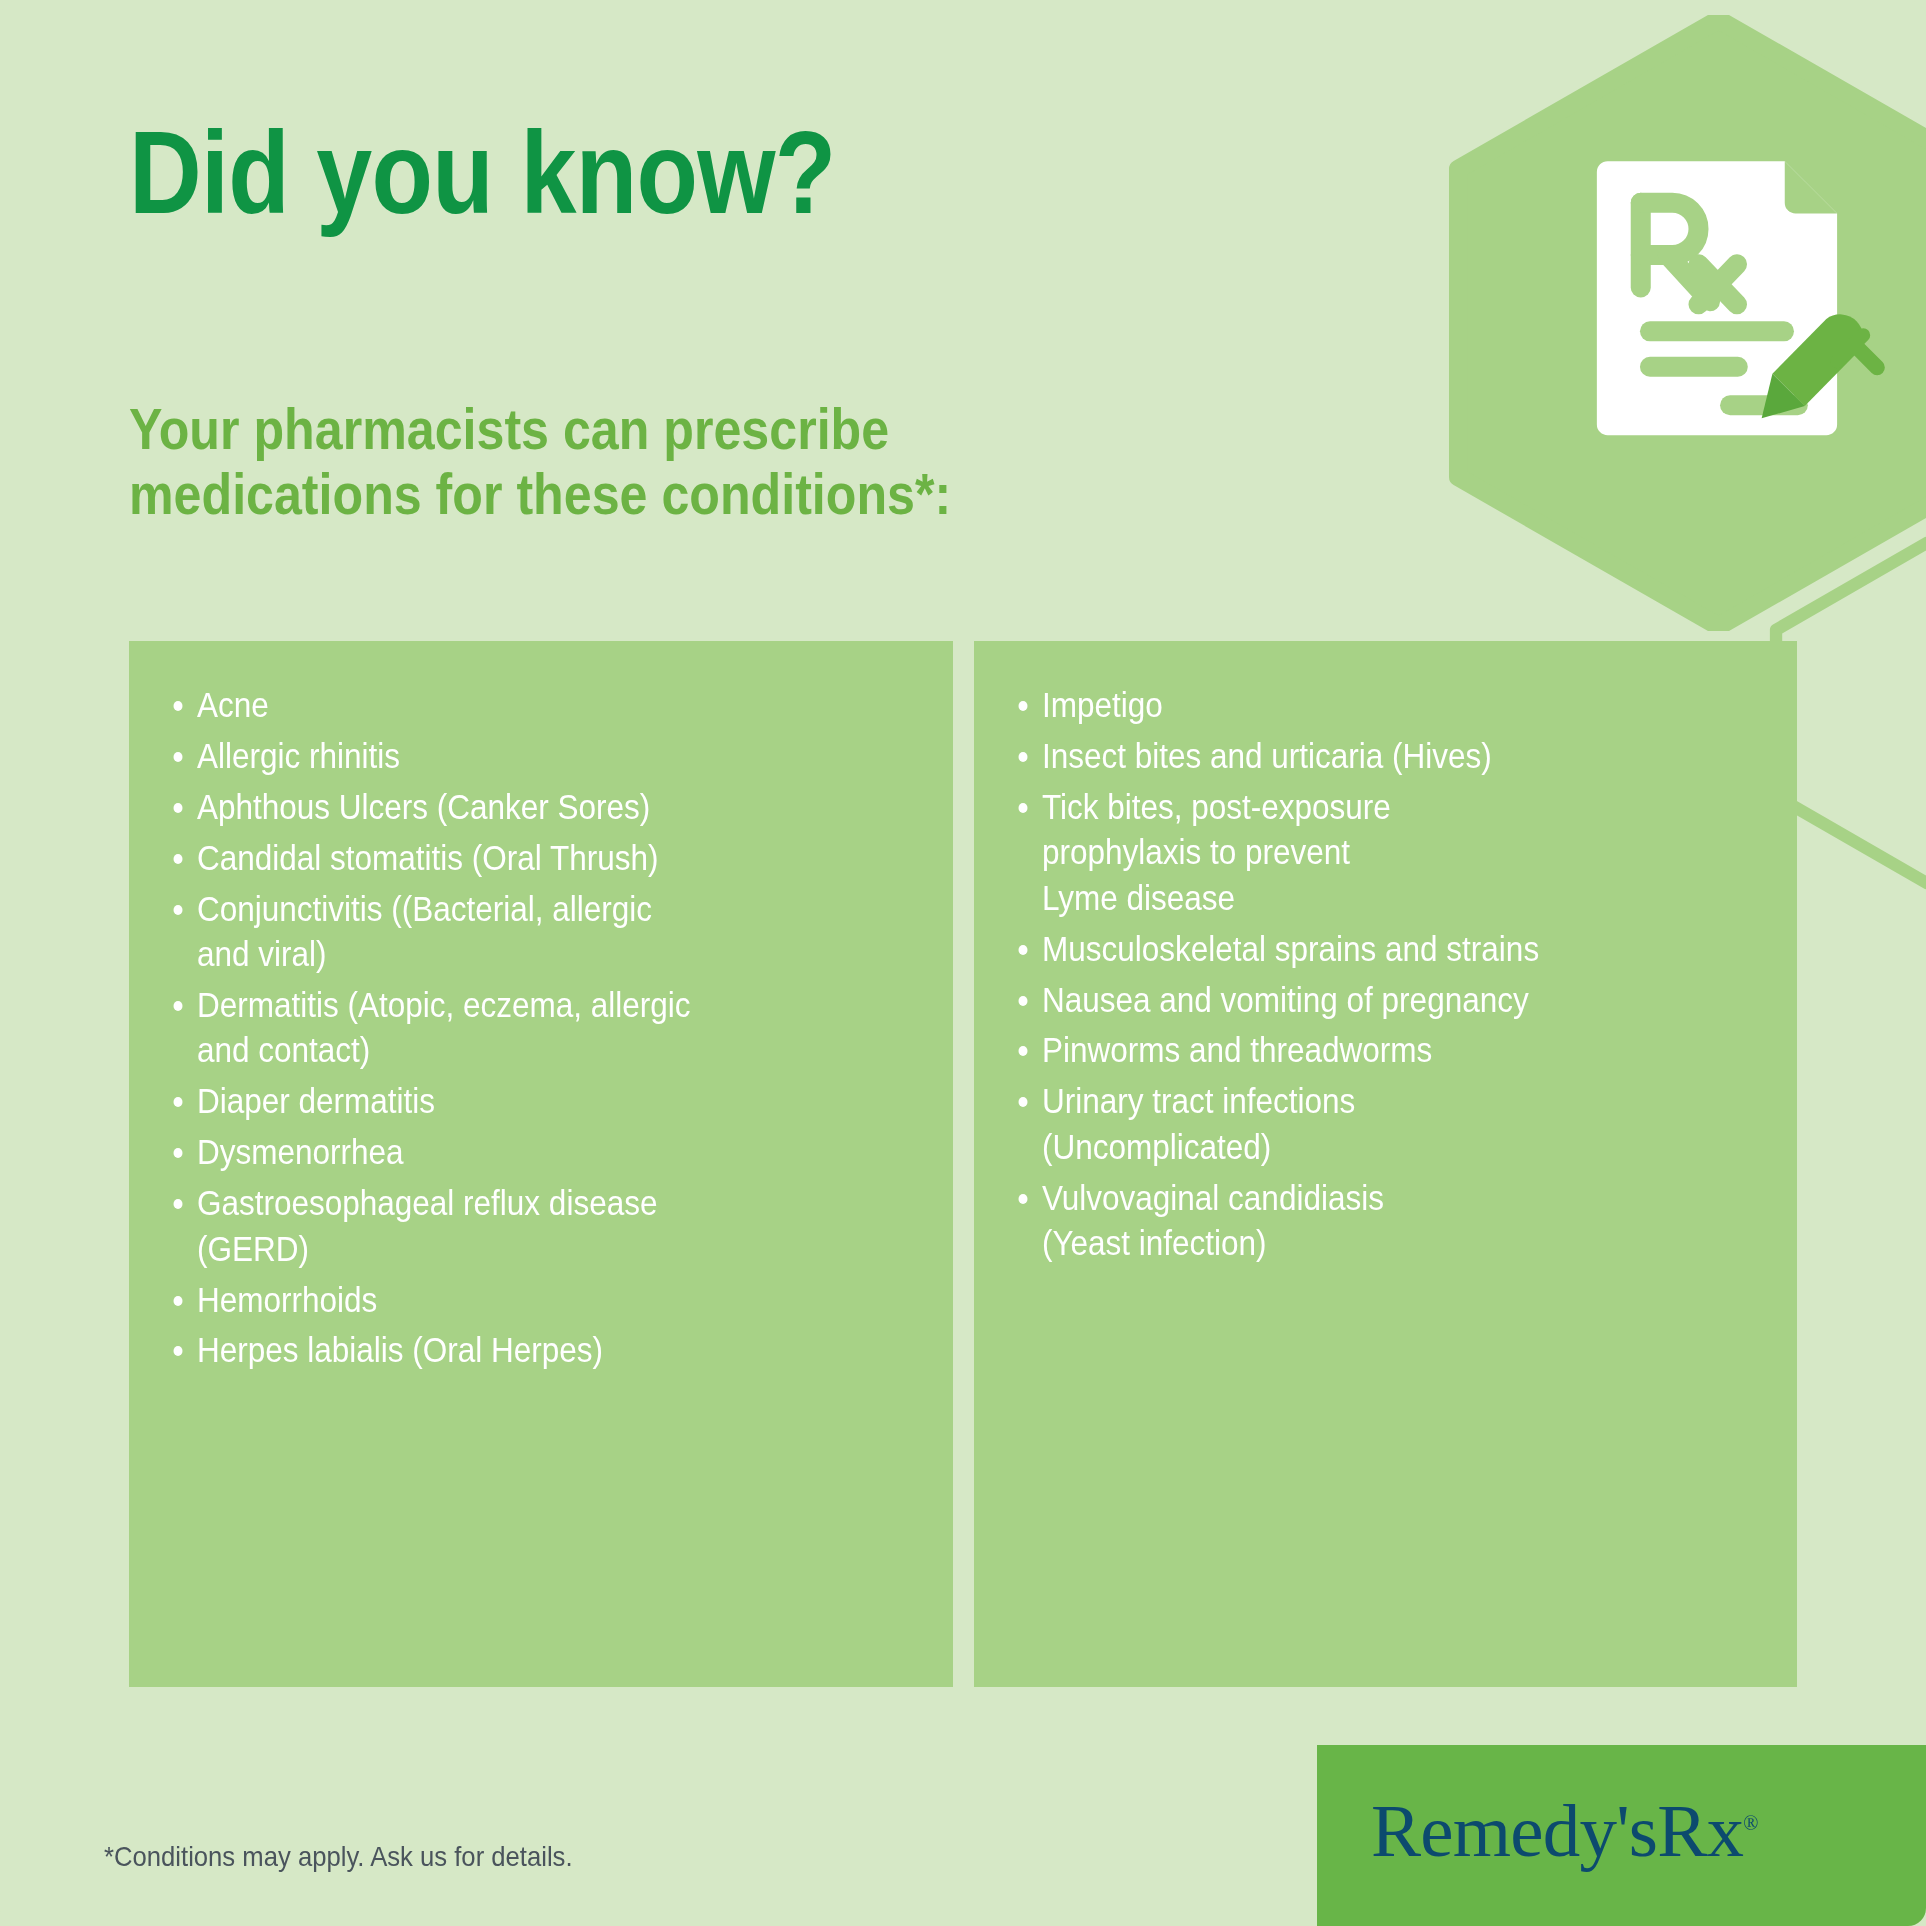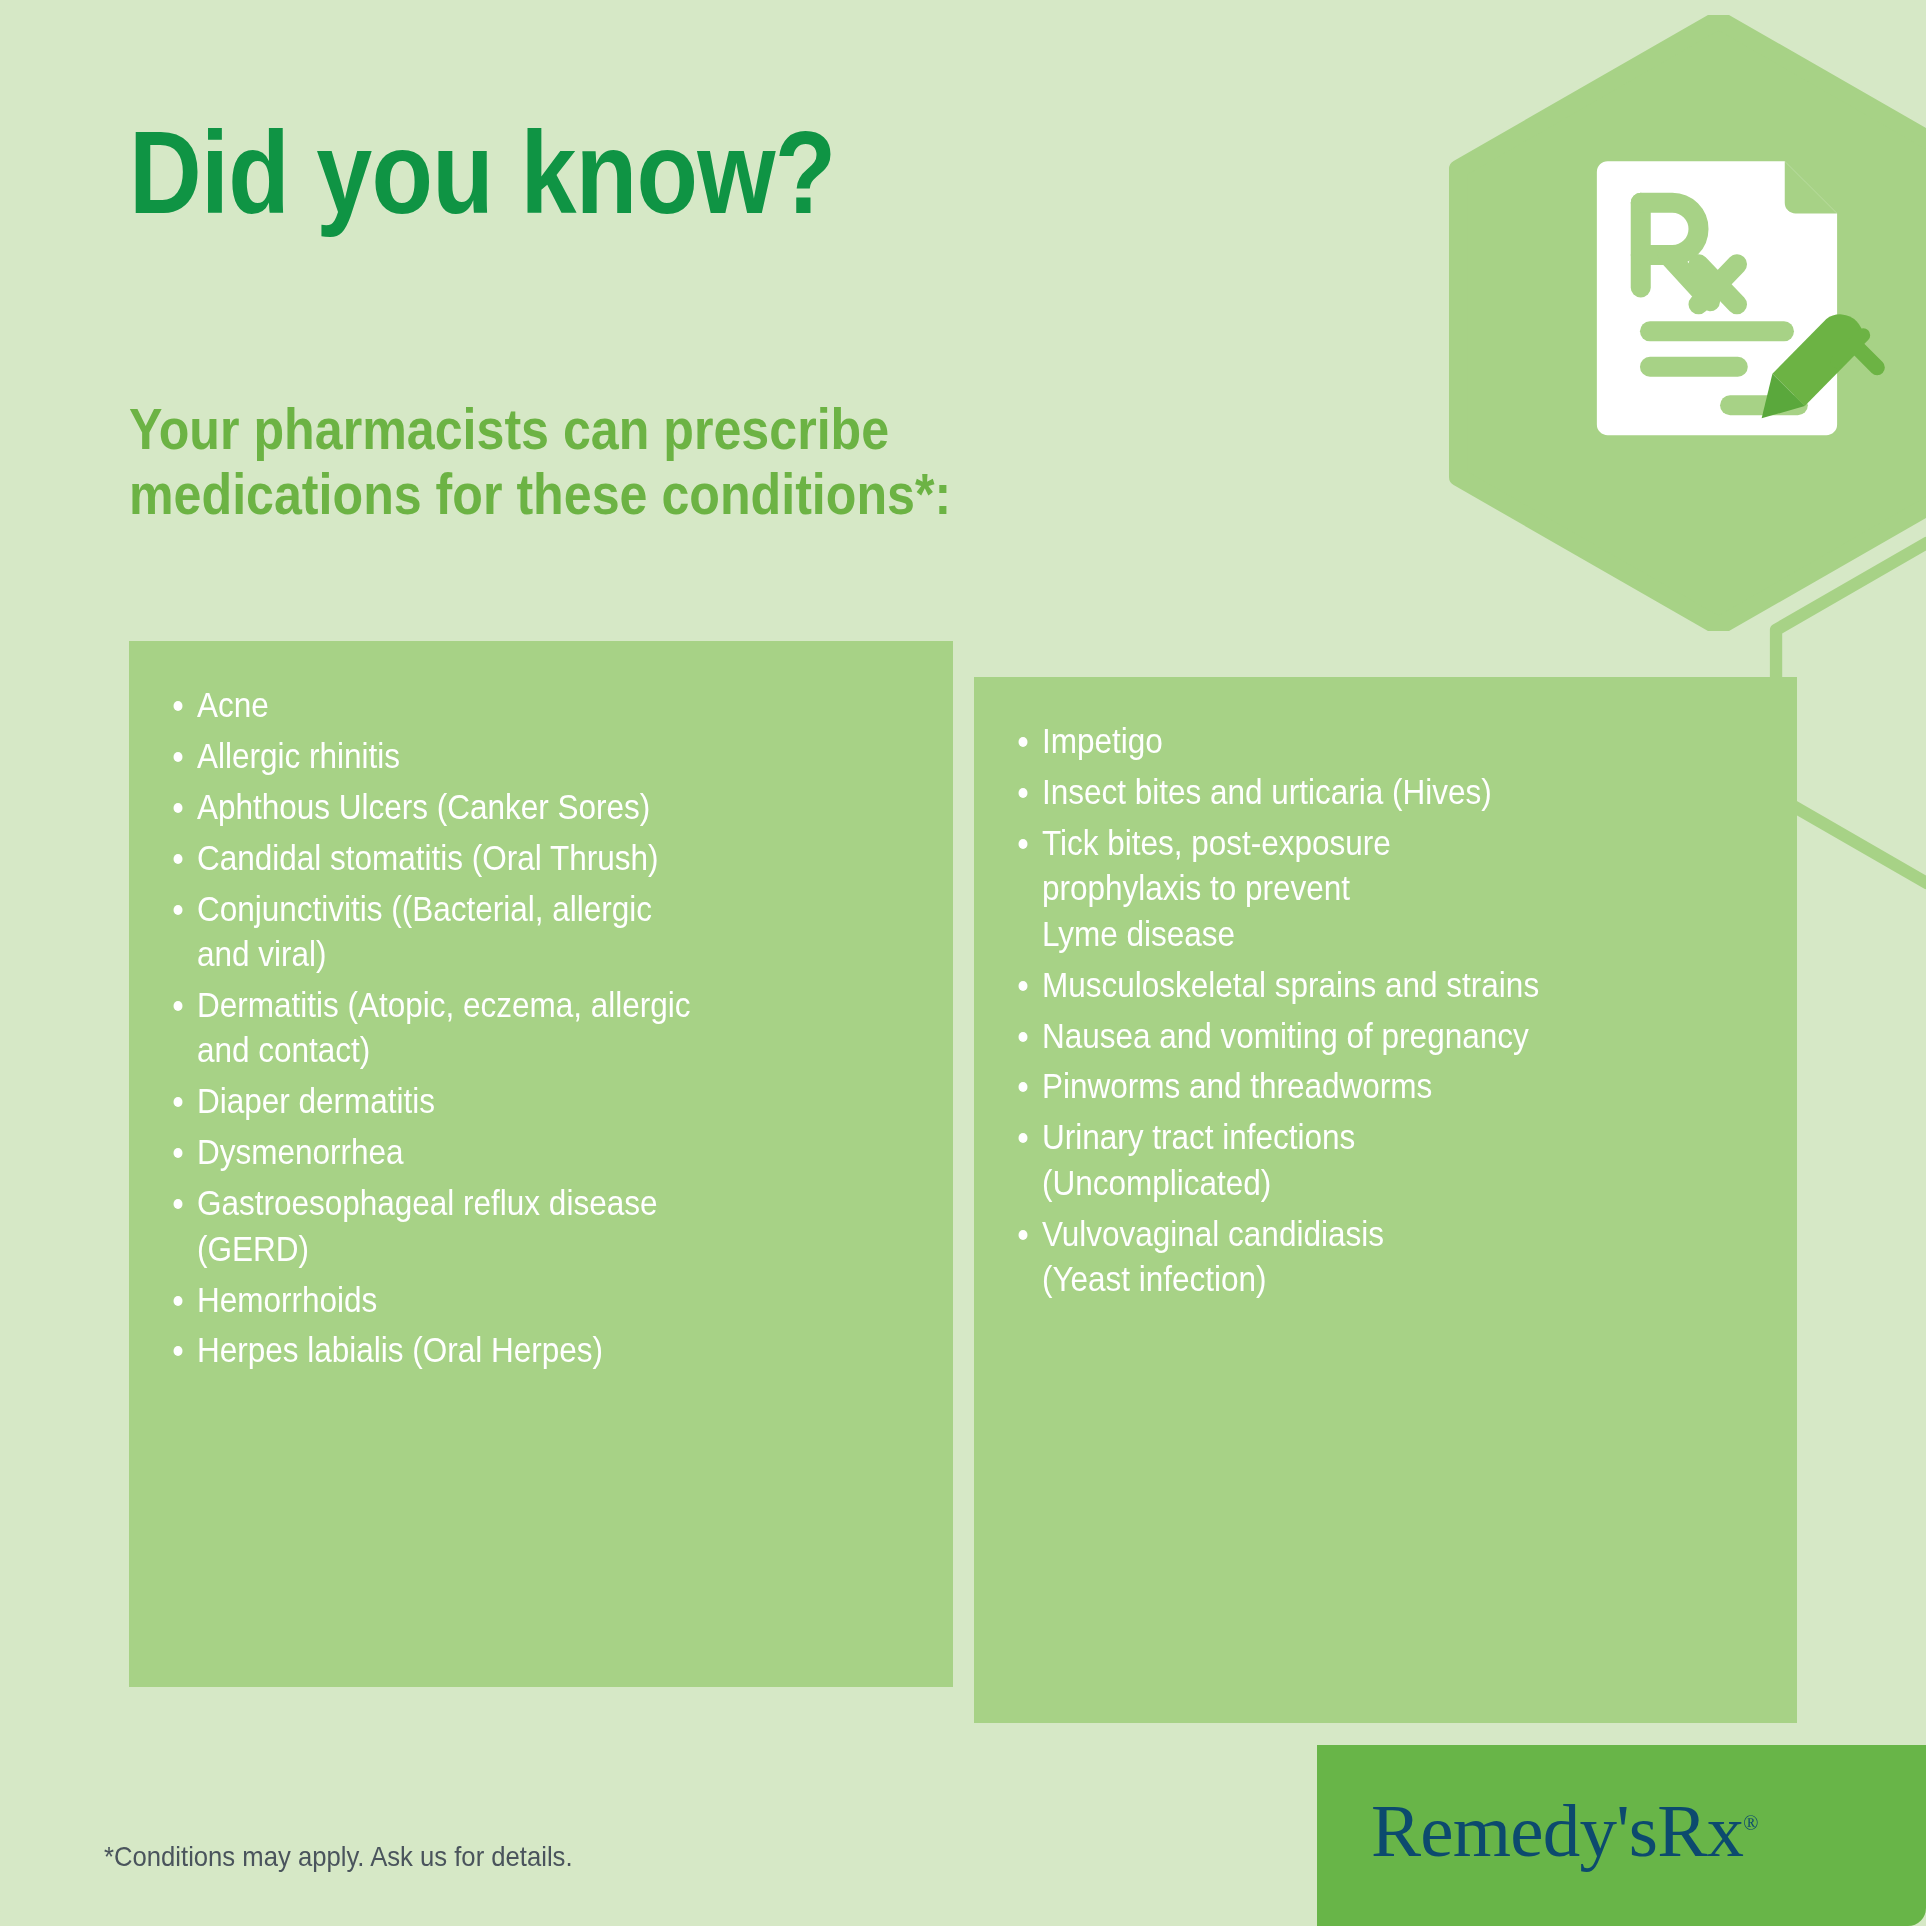--- a/index.html
+++ b/index.html
@@ -84,21 +84,21 @@
 
   
   .panel {
     position: absolute;
     top: 641px;
     height: 1046px;
     background: #a7d286;
     box-sizing: border-box;
   }
   #panel-left  { left: 129px;  width: 824px; }
-  #panel-right { left: 974px; width: 823px; margin-top: 36px; }
+  #panel-right { left: 974px; width: 823px; }
 
   .cond-list {
     list-style: none;
     margin: 0;
     padding: 41px 18px 0 40px;
   }
   .cond-item {
     position: relative;
     color: #ffffff;
     font-size: 35px;

